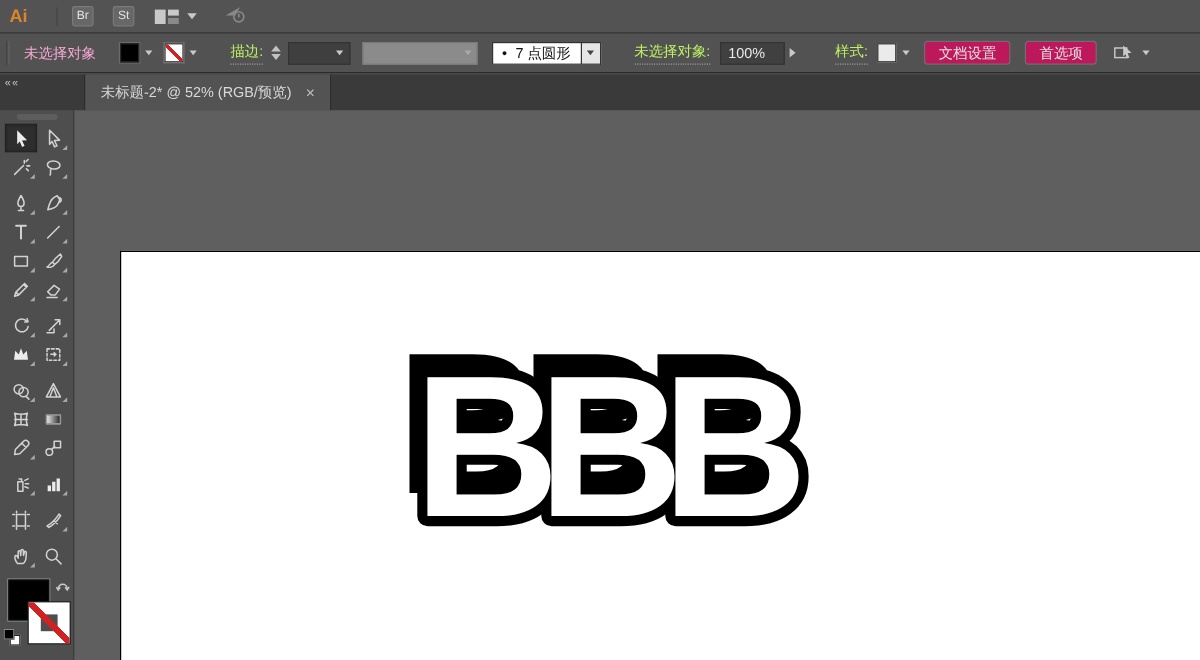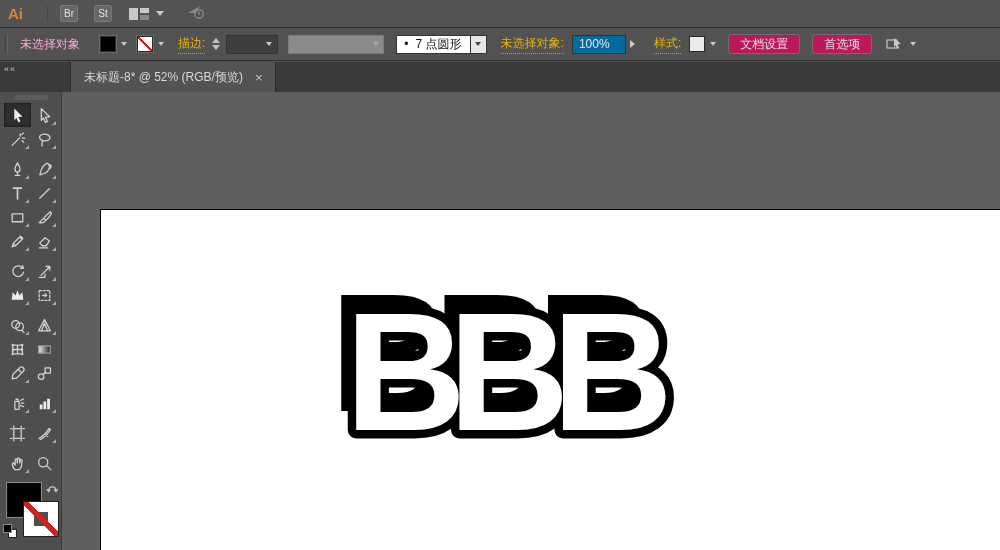--- a/index.html
+++ b/index.html
@@ -27,35 +27,35 @@
   .controlbar { position:absolute; left:0; top:28px; width:1000px; height:33px;
     background:#525252; border-bottom:1px solid #2c2c2c; display:flex; align-items:center; }
   .grip { width:3px; height:20px; border-left:1px solid #434343; border-right:1px solid #636363; margin:0 6px 0 5px; }
   .status-text { color:#f9a8d4; margin:0 10px 0 6px; white-space:nowrap; }
   .swatch-group { display:flex; align-items:center; margin-left:10px; }
   .swatch { width:16px; height:16px; border:1px solid #2a2a2a; box-shadow:0 0 0 1px #6a6a6a; }
   .swatch.fill { background:#000; }
   .swatch.stroke-none { background:
      linear-gradient(45deg, transparent 43%, #cf2222 43%, #cf2222 57%, transparent 57%), #fff; }
   .swatch-group .chev { margin-left:5px; }
-  .label { color:#eab308; border-bottom:1px dotted #9b9b9b; padding-bottom:1px; margin-left:14px; white-space:nowrap; }
+  .label { color:#bef264; border-bottom:1px dotted #9b9b9b; padding-bottom:1px; margin-left:28px; white-space:nowrap; }
   .stepper { display:flex; flex-direction:column; justify-content:center; gap:2px; margin-left:7px; }
   .stepper .up { width:0;height:0;border-left:4px solid transparent;border-right:4px solid transparent;border-bottom:5px solid #c2c2c2; }
   .stepper .dn { width:0;height:0;border-left:4px solid transparent;border-right:4px solid transparent;border-top:5px solid #c2c2c2; }
   .dd-dark { width:52px; height:19px; background:#3f3f3f; border:1px solid #333;
     display:flex; align-items:center; justify-content:flex-end; padding-right:5px; margin-left:6px; }
   .dd-disabled { width:96px; height:19px; background:#8b8b8b; border:1px solid #7a7a7a;
     display:flex; align-items:center; justify-content:flex-end; padding-right:4px; margin-left:10px; }
   .dd-disabled .chev { border-top-color:#a9a9a9; }
   .brush-field { height:19px; background:#fff; border:1px solid #333; color:#111;
     display:flex; align-items:center; padding:0 8px 0 7px; margin-left:12px; gap:7px; white-space:nowrap; }
   .brush-chev { width:16px; height:19px; background:#e6e6e6; border:1px solid #333; border-left:none;
     display:flex; align-items:center; justify-content:center; }
   .brush-chev .chev { border-top-color:#444; }
-  .opacity-field { width:54px; height:19px; background:#0369a1; border:1px solid #333; color:#e8e8e8;
+  .opacity-field { width:54px; height:19px; background:#404040; border:1px solid #333; color:#e8e8e8;
     display:flex; align-items:center; padding-left:6px; margin-left:8px; }
   .expand-btn { width:14px; height:19px; display:flex; align-items:center; justify-content:center; }
   .expand-btn .tri { width:0;height:0;border-top:4px solid transparent;border-bottom:4px solid transparent;border-left:5px solid #c9c9c9; }
   .style-swatch { width:16px; height:16px; background:#ebebeb; border:1px solid #2a2a2a; margin-left:8px; }
   .bar-btn { height:20px; border:1px solid #6e6e6e; border-radius:3px; background:#be185d;
     color:#e3e3e3; display:flex; align-items:center; padding:0 11px; margin-left:12px; white-space:nowrap; }
   .panel-cursor-icon { margin-left:14px; display:flex; align-items:center; gap:5px; }
   
   .tabbar { position:absolute; left:0; top:62px; width:1000px; height:30px; background:#3a3a3a; }
   .collapse-chip { position:absolute; left:4px; top:2px; font-size:9px; color:#c6c6c6; letter-spacing:1px; }
@@ -163,21 +163,21 @@
       <rect x="1" y="4" width="10" height="8"></rect>
       <path d="M8 2 L15 8 L11.6 8.4 L13.2 12 L11.6 12.8 L10 9.2 L8 11 Z" fill="#c9c9c9" stroke="none"></path>
     </svg>
     <span class="chev sm"></span>
   </div>
 </div>
 
 <div class="tabbar">
   <span class="collapse-chip">««</span>
   <div class="doc-tab">
-    <span>未标题-8* @ 52% (RGB/预览)</span>
+    <span>未标题-2* @ 52% (RGB/预览)</span>
     <span class="tab-close">×</span>
   </div>
 </div>
 
 <div class="toolbar">
   <div class="tool-grip"></div>
   <div class="tools" id="tools-grid">
       <div class="tool selected">
         <svg viewBox="0 0 16 16" width="17" height="17" fill="none" stroke="#d2d2d2" stroke-width="1.2" stroke-linecap="round" stroke-linejoin="round">
           <path d="M5 1.5 L12.8 9.2 L8.8 9.5 L10.8 13.6 L8.9 14.5 L7 10.3 L5 12.5 Z" fill="#ececec" stroke="none"></path>

